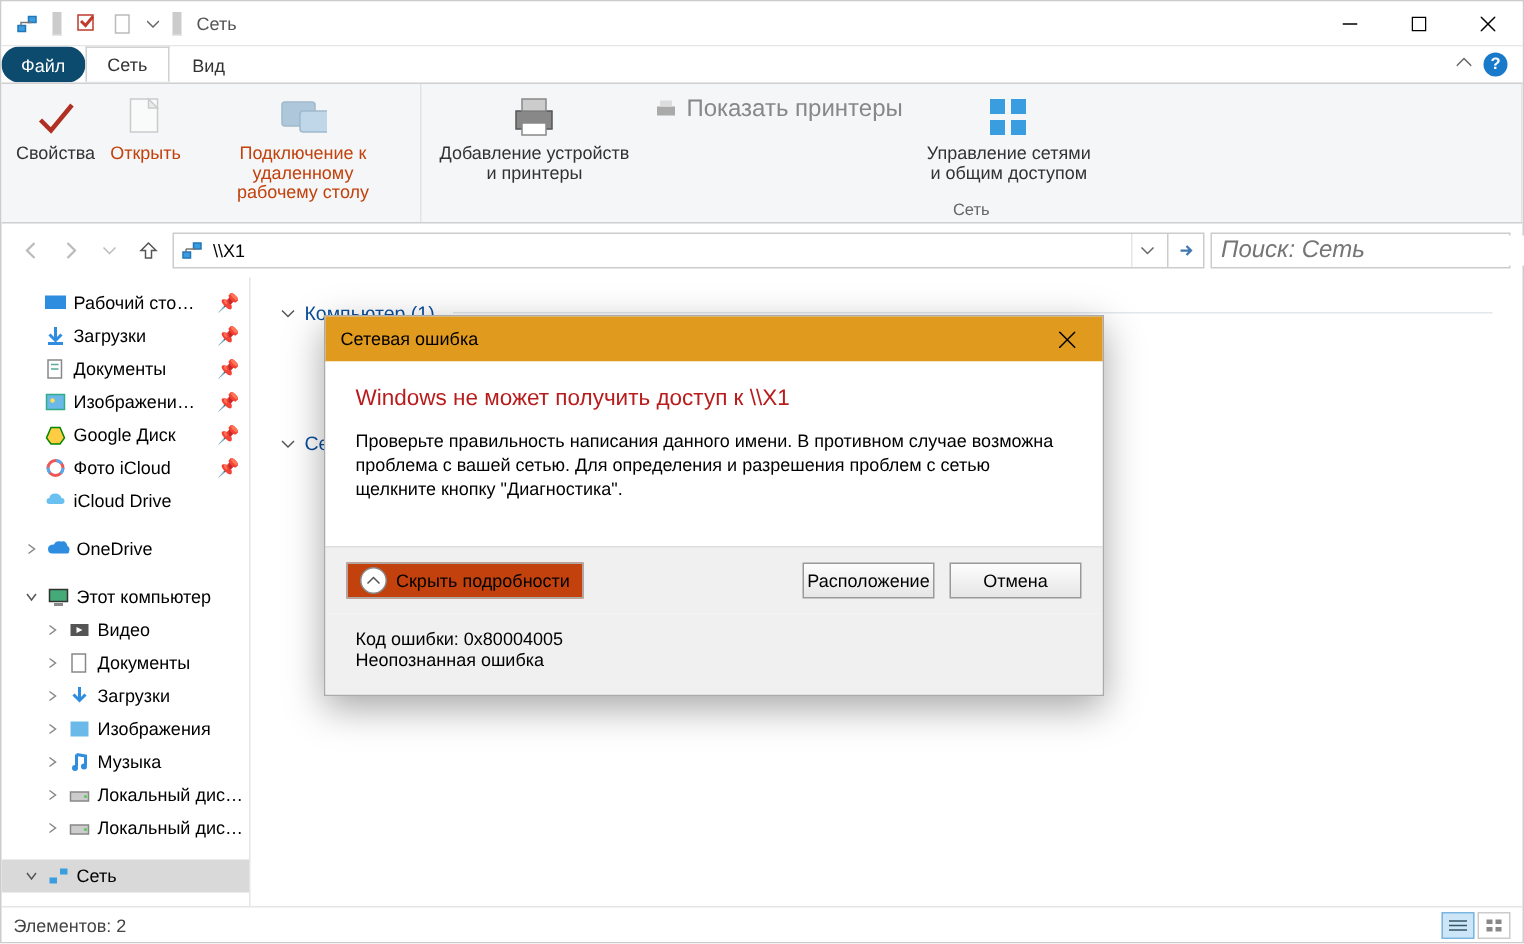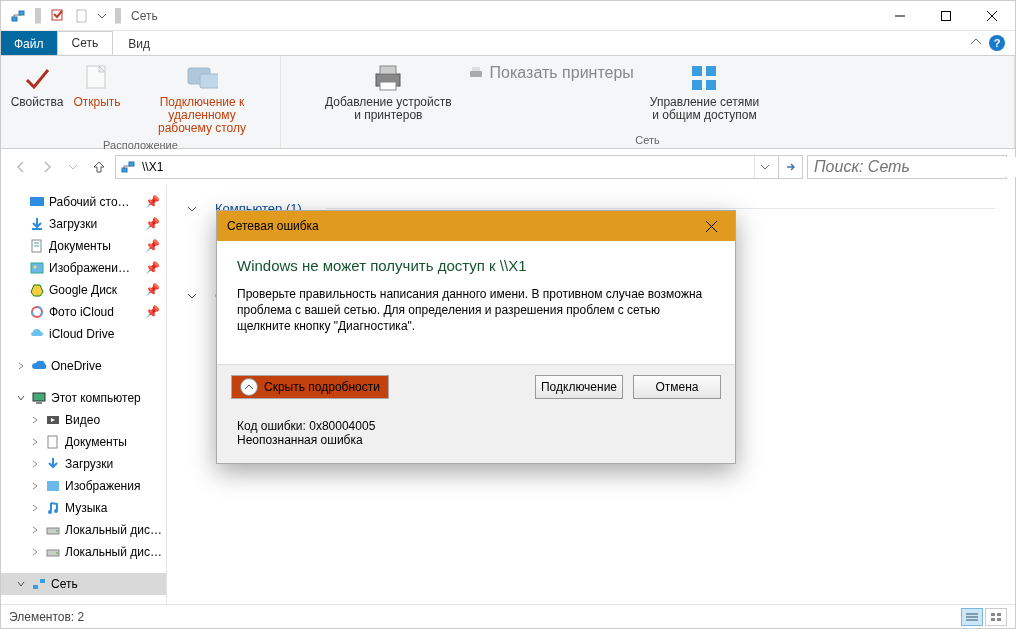--- a/index.html
+++ b/index.html
@@ -11,21 +11,21 @@
   .titlebar .qat { display:flex; align-items:center; gap:2px; }
   .titlebar .qat-item { width:22px; height:22px; display:flex; align-items:center; justify-content:center; }
   .titlebar .qat-sep { width:1px; height:16px; background:#ccc; margin:0 4px;}
   .titlebar .title { margin-left:6px; color:#555; font-size:12px;}
   .titlebar .wctrls { margin-left:auto; display:flex;}
   .wctrl { width:46px; height:30px; display:flex; align-items:center; justify-content:center; color:#333;}
 
   
   .tabbar { height:24px; display:flex; align-items:stretch; background:#fff; padding-left:0px;}
   .tab { padding:0 14px; display:flex; align-items:center; font-size:12px; color:#333; border:1px solid transparent; border-bottom:none;}
-  .tab.file { background:#0369a1; color:#fff; padding:0 12px;}
+  .tab.file { background:#0c4a6e; color:#fff; padding:0 12px;border-radius:12px;}
   .tab.active { border:1px solid #d0d0d0; border-bottom:1px solid #f5f6f7;}
   .tab-spacer{flex:1;}
   .collapse-help{display:flex;align-items:center;gap:8px;padding-right:10px;}
   .help-circle{width:16px;height:16px;border-radius:50%;background:#1979ca;color:#fff;display:flex;align-items:center;justify-content:center;font-size:11px;font-weight:bold;}
 
   
   .ribbon { height:94px; background:#f5f6f7; border-top:1px solid #d0d0d0; border-bottom:1px solid #d0d0d0; display:flex;}
   .rgroup { display:flex; flex-direction:column; border-right:1px solid #e3e3e3;}
   .rgroup .btns { flex:1; display:flex; align-items:flex-start; padding:2px 6px;}
   .rgroup .gname { text-align:center; font-size:11px; color:#666; padding:2px 0 2px;}
@@ -57,30 +57,30 @@
   .tree-item{display:flex;align-items:center;height:22px;padding-left:14px;gap:4px;font-size:12px;color:#000;position:relative;}
   .tree-item .chev{width:12px;height:12px;display:flex;align-items:center;justify-content:center;color:#666;}
   .tree-item .pin{margin-left:auto;margin-right:6px;color:#888;}
   .tree-item.indent{padding-left:28px;}
   .tree-item.indent2{padding-left:28px;}
   .tree-item.selected{background:#d9d9d9;}
   .tree-sep{height:10px;}
   .tico{width:16px;height:16px;display:flex;align-items:center;justify-content:center;flex:none;}
 
   .content { flex:1; padding:10px 20px; position:relative; overflow:auto;}
-  .group-hdr{display:flex;align-items:center;gap:18px;color:#0a4e9b;font-size:13px;margin:6px 0;}
+  .group-hdr{display:flex;align-items:center;gap:6px;color:#0a4e9b;font-size:13px;margin:6px 0;}
   .group-hdr .gchev{color:#555;}
   .group-hdr .gline{flex:1;height:1px;background:#e3e8ef;margin-left:6px;}
 
   
   .overlay{position:absolute;left:216px;top:210px;width:520px;border:1px solid #aaa;box-shadow:0 8px 24px rgba(0,0,0,0.35);background:#fff;}
   .dlg-title{height:30px;background:#e09a1d;display:flex;align-items:center;padding:12px 10px;color:#000;font-size:12px;}
   .dlg-title .dclose{margin-left:auto;width:28px;height:28px;display:flex;align-items:center;justify-content:center;font-size:14px;}
   .dlg-body{padding:16px 20px 14px;background:#fff;}
-  .dlg-heading{color:#14532d;font-size:15px;margin-bottom:12px;}
+  .dlg-heading{color:#b91c1c;font-size:15px;margin-bottom:12px;}
   .dlg-text{font-size:12px;color:#000;line-height:16px;margin-bottom:16px;}
   .dlg-footer{background:#f0f0f0;border-top:1px solid #ddd;padding:10px 14px;display:flex;align-items:center;gap:10px;}
   .dlg-details-btn{display:flex;align-items:center;gap:6px;background:#c2410c;border:1px solid #aaa;padding:2px 8px;font-size:12px;}
   .dlg-details-btn .circ{width:18px;height:18px;border:1px solid #888;border-radius:50%;display:flex;align-items:center;justify-content:center;background:#fff;}
   .dlg-spacer{flex:1;}
   .dlg-btn{min-width:88px;height:24px;border:1px solid #999;background:linear-gradient(#fdfdfd,#e6e6e6);font-size:12px;display:flex;align-items:center;justify-content:center;}
   .dlg-details{background:#f0f0f0;padding:10px 20px 16px;font-size:12px;color:#000;}
 
   
   .statusbar{height:24px;border-top:1px solid #e5e5e5;display:flex;align-items:center;padding:0 8px;font-size:12px;color:#444;}
@@ -183,35 +183,34 @@
           <div class="ico">
               <svg width="36" height="32">
                 <rect x="2" y="6" width="22" height="16" rx="2" fill="#5a8fb8" stroke="#3a6f98"></rect>
                 <rect x="14" y="12" width="20" height="14" rx="2" fill="#7fb3d8" stroke="#3a6f98"></rect>
               </svg>
             </div>
           <span>Подключение к удаленному</span>
           <span>рабочему столу</span>
         </div>
       </div>
-      <div class="gname">Расположение</div>
     </div>
 
     <div class="rgroup" style="flex:1;">
       <div class="btns">
-        <div class="rbtn" style="min-width:120px;margin-left:32px;">
+        <div class="rbtn" style="min-width:120px;">
           <div class="ico">
               <svg width="34" height="32">
                 <rect x="4" y="12" width="24" height="12" fill="#888" stroke="#555"></rect>
                 <rect x="8" y="4" width="16" height="8" fill="#ccc" stroke="#888"></rect>
                 <rect x="8" y="20" width="16" height="8" fill="#fff" stroke="#888"></rect>
               </svg>
             </div>
           <span>Добавление устройств</span>
-          <span>и принтеров</span>
+          <span>и принтеры</span>
         </div>
         <div class="mini-list">
           <div class="mini-item">
             <div class="mico">
                 <svg width="16" height="16">
                   <rect x="2" y="6" width="12" height="6" fill="#aaa"></rect>
                   <rect x="4" y="2" width="8" height="4" fill="#ddd"></rect>
                 </svg>
               </div>
             <span>Показать принтеры</span>
@@ -562,20 +561,20 @@
   <div class="dlg-footer">
     <div class="dlg-details-btn">
       <div class="circ">
           <svg width="10" height="10">
             <path d="M1 7 L5 3 L9 7" stroke="#555" fill="none"></path>
           </svg>
         </div>
       <span>Скрыть подробности</span>
     </div>
     <div class="dlg-spacer"></div>
-    <div class="dlg-btn">Подключение</div>
+    <div class="dlg-btn">Расположение</div>
     <div class="dlg-btn">Отмена</div>
   </div>
   <div class="dlg-details">
     <div>Код ошибки: 0x80004005</div>
     <div>Неопознанная ошибка</div>
   </div>
 </div>
 
 </body></html>

